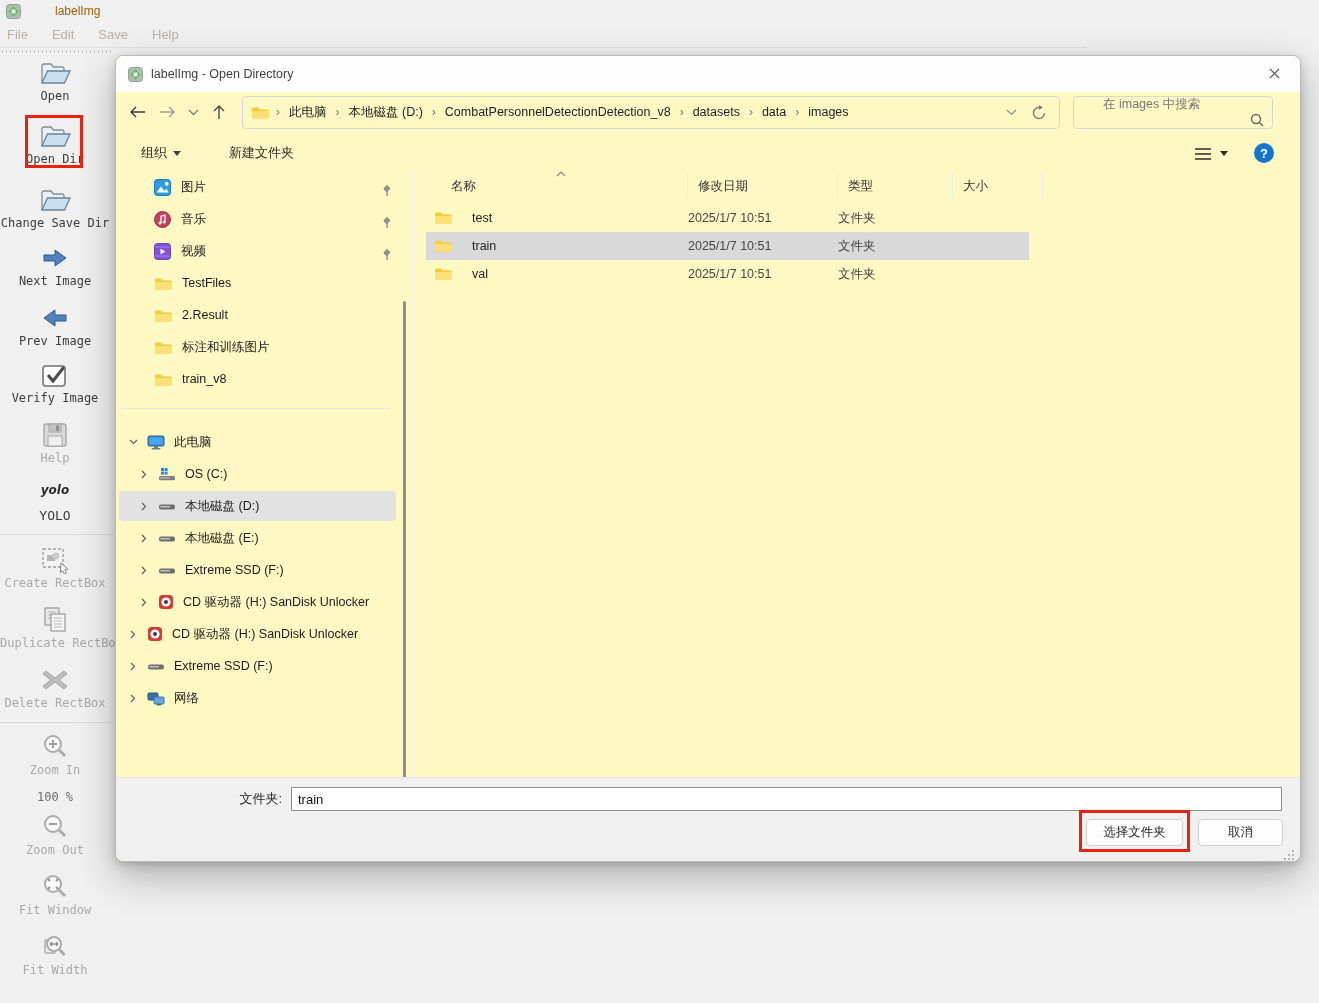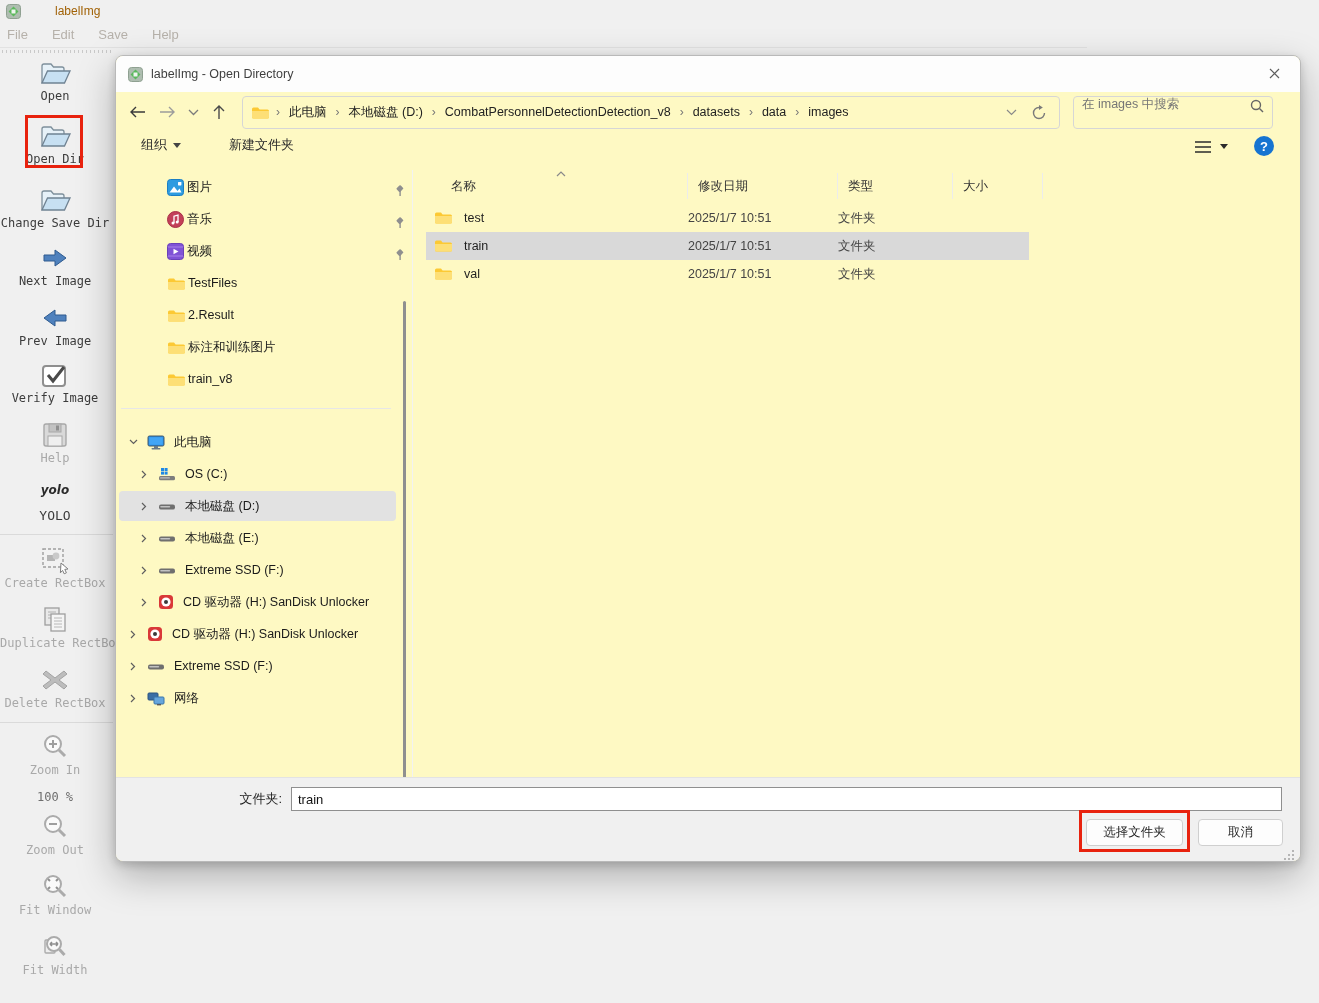--- a/index.html
+++ b/index.html
@@ -34,34 +34,34 @@
 
   .addr-row { position:absolute; left:0; top:36px; width:100%; height:40px; display:flex; align-items:center; }
   .nav-btn { width:30px; height:30px; display:flex; align-items:center; justify-content:center; font-size:15px; color:#555; }
   .nav-btn.back { margin-left:6px; color:#333; }
   .nav-btn.fwd { color:#9a9a9a; }
   .nav-btn.dd { width:22px; }
   .breadcrumb-bar { margin-left:8px; width:818px; height:33px; border:1px solid #d6d6d6; border-radius:4px; display:flex; align-items:center; padding:0 8px; gap:2px; }
   .crumb { font-size:12.5px; color:#222; padding:3px 6px; white-space:nowrap; }
   .crumb-sep { font-size:12px; color:#777; padding:0 1px; }
   .bc-right { margin-left:auto; display:flex; align-items:center; gap:14px; padding-right:4px; }
-  .search-bar { margin-left:13px; width:200px; height:33px; border:1px solid #d6d6d6; border-radius:4px; display:flex; align-items:flex-start; padding:0 8px; }
+  .search-bar { margin-left:13px; width:200px; height:33px; border:1px solid #d6d6d6; border-radius:4px; display:flex; align-items:flex-end; padding:0 8px;flex-direction:column; }
   .search-bar input { border:none; outline:none; flex:1; font-size:12.5px; color:#444; font-family:"Liberation Sans",sans-serif; background:transparent; }
   .search-bar input::placeholder { color:#767676; }
 
-  .cmd-row { position:absolute; left:0; top:80px; width:100%; height:34px; display:flex; align-items:flex-start; }
+  .cmd-row { position:absolute; left:0; top:80px; width:100%; height:34px; display:flex; align-items:center; }
   .cmd { font-size:13px; color:#2b2b2b; display:flex; align-items:center; gap:6px; }
   .cmd.organize { margin-left:25px; }
   .cmd.newfolder { margin-left:48px; }
   .caret-down { width:0; height:0; border-left:4px solid transparent; border-right:4px solid transparent; border-top:5px solid #444; display:inline-block; }
   .cmd-right { margin-left:auto; display:flex; align-items:center; gap:8px; padding-right:26px; }
   .help-btn { width:20px; height:20px; border-radius:50%; background:#1674d1; color:#fff; font-size:13px; font-weight:bold; display:flex; align-items:center; justify-content:center; margin-left:18px; }
 
   
-  .qa-item { position:absolute; left:24px; width:272px; height:30px; display:flex; align-items:center; gap:3px; padding-left:27px; border-radius:4px; }
+  .qa-item { position:absolute; left:11px; width:272px; height:30px; display:flex; align-items:center; gap:10px; padding-left:27px; border-radius:4px; }
   .qa-label { font-size:12.5px; color:#1b1b1b; }
   .pin { position:absolute; right:6px; top:9px; }
   .nav-sep { position:absolute; left:5px; top:352px; width:270px; height:1px; background:#e7e7e7; }
 
   .tree-item { position:absolute; left:3px; width:277px; height:30px; display:flex; align-items:center; gap:9px; border-radius:4px; font-size:12.5px; color:#1b1b1b; }
   .tree-item .chev { width:10px; display:flex; justify-content:center; }
   .tree-item.lvl1 { padding-left:9px; }
   .tree-item.lvl2 { padding-left:20px; }
   .tree-item.selected { background:#e2e2e2; }
 
@@ -71,21 +71,21 @@
   
   .list-header { position:absolute; left:310px; top:117px; width:620px; height:26px; display:flex; font-size:12.5px; color:#333; }
   .col-name { width:262px; padding-left:25px; }
   .col-date { width:150px; }
   .col-type { width:115px; }
   .col-size { width:90px; }
   .hdr-cell { border-right:1px solid #ececec; display:flex; align-items:center; }
   .sort-chev { position:absolute; left:440px; top:108px; }
   .file-row { position:absolute; left:310px; width:603px; height:28px; display:flex; align-items:center; font-size:12.5px; color:#1f1f1f; }
   .file-row.selected { background:#d9d9d9; }
-  .file-row .fr-name { width:262px; display:flex; align-items:center; gap:12px; padding-left:8px; }
+  .file-row .fr-name { width:262px; display:flex; align-items:center; gap:20px; padding-left:8px; }
   .file-row .fr-date { width:150px; color:#444; }
   .file-row .fr-type { width:115px; color:#444; }
 
   
   .dlg-footer { position:absolute; left:0; top:721px; width:100%; height:86px; background:#f0f0f0; border-top:1px solid #e3e3e3; }
   .folder-label { position:absolute; right:1018px; top:12px; font-size:13px; color:#1f1f1f; }
   .folder-input { position:absolute; left:175px; top:9px; width:991px; height:24px; border:1px solid #8f8f8f; background:#fff; font-size:13px; color:#111; padding:0 6px; font-family:"Liberation Sans",sans-serif; outline:none; }
   .dlg-btn { position:absolute; top:41px; height:27px; background:#fdfdfd; border:1px solid #cfcfcf; border-radius:4px; font-size:12.5px; color:#1f1f1f; display:flex; align-items:center; justify-content:center; }
   .btn-select { left:970px; width:97px; }
   .btn-cancel { left:1082px; width:85px; }

